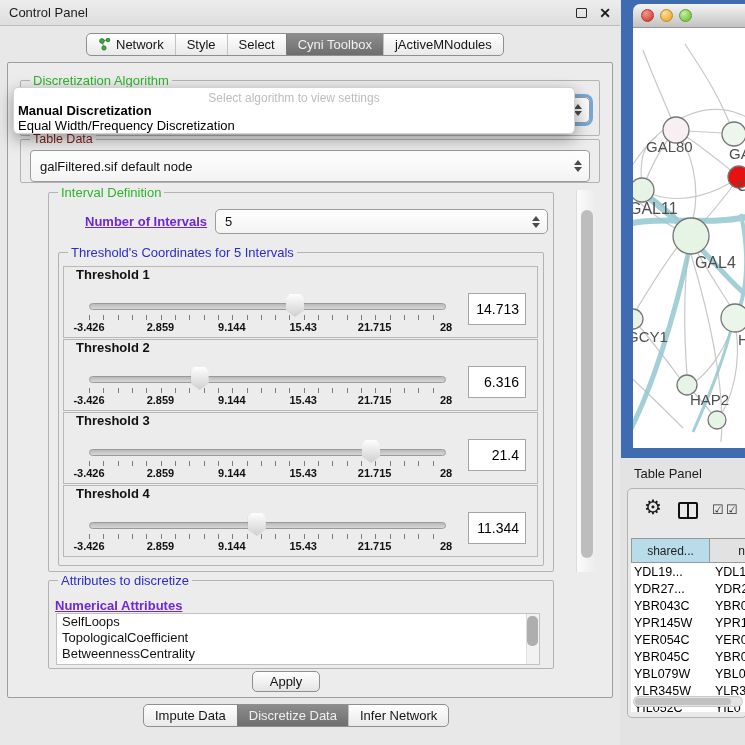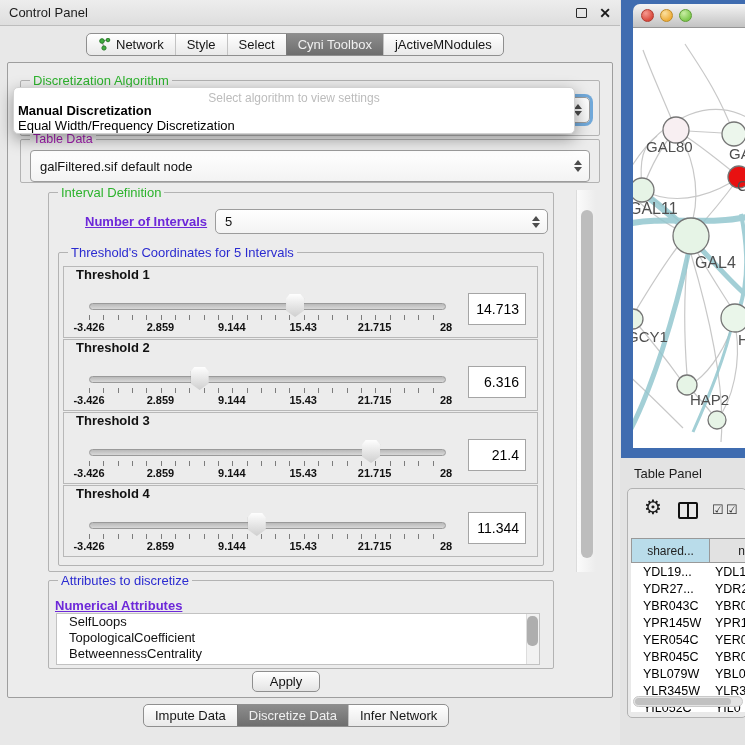--- a/index.html
+++ b/index.html
@@ -20,21 +20,21 @@
   .seg .tab.sel { background:linear-gradient(#8d8d8d,#6e6e6e); color:#f0f0f0; border-left-color:#7a7a7a; }
   #top-tabs { position:absolute; left:86px; top:33px; }
   #bottom-tabs { position:absolute; left:143px; top:704px; }
 
   #outer-box { position:absolute; left:7px; top:62px; width:606px; height:636px; border:1px solid #9e9e9e; background:#ececec; border-radius:2px; }
 
   .group { position:absolute; border:1px solid #b3b3b3; border-radius:2px; }
   .glabel { position:absolute; top:-8px; left:9px; background:#ececec; padding:0 3px; font-size:13px; white-space:nowrap; }
   .glabel.green { color:#2db32d; }
   .glabel.blue  { color:#2b2bd0; }
-  .glabel.black { color:#a21caf; font-size:12.5px; }
+  .glabel.black { color:#7f1d1d; font-size:12.5px; }
 
   .combo { position:absolute; background:linear-gradient(#ffffff,#f3f3f3); border:1px solid #9c9c9c; border-radius:4px; font-size:13px; color:#111; display:flex; align-items:center; padding:0 24px 0 9px; }
   .spin { position:absolute; right:7px; top:50%; transform:translateY(-50%); display:flex; flex-direction:column; gap:2px; }
   .arr-up { width:0; height:0; border-left:4px solid transparent; border-right:4px solid transparent; border-bottom:5px solid #4d4d4d; }
   .arr-dn { width:0; height:0; border-left:4px solid transparent; border-right:4px solid transparent; border-top:5px solid #4d4d4d; }
   #algo-combo { left:30px; top:97px; width:560px; height:26px; box-shadow:0 0 0 3px rgba(92,158,215,.85); border-radius:5px; }
   #tabledata-combo { left:30px; top:150px; width:560px; height:32px; }
   #numint-combo { left:215px; top:209px; width:333px; height:25px; border-radius:5px; }
 
   #algo-popup { position:absolute; left:13px; top:87px; width:562px; height:47px; background:#ffffff; border:1px solid #d2d2d2; border-radius:5px; box-shadow:0 5px 16px rgba(0,0,0,.38); z-index:6; }
@@ -46,21 +46,21 @@
 
   .trow { position:absolute; left:63px; width:475px; height:72px; border:1px solid #b8b8b8; background:#ececec; }
   .tlabel { position:absolute; left:12px; top:0; font-size:13px; font-weight:bold; color:#111; }
   .track { position:absolute; left:25px; top:36px; width:357px; height:7px; border-radius:4px; background:linear-gradient(#b9b9b9,#d8d8d8); border:1px solid #9a9a9a; }
   .thumb { position:absolute; top:27px; width:18px; height:23px; background:linear-gradient(#fefefe,#cfcfcf); clip-path:polygon(0 20%,20% 0,80% 0,100% 20%,100% 72%,50% 100%,0 72%); filter:drop-shadow(0 0 1px #6f6f6f); }
   .ticks { position:absolute; left:25px; top:48px; width:358px; height:5px; background:repeating-linear-gradient(to right,#7c7c7c 0,#7c7c7c 1px,transparent 1px,transparent 14.32px); }
   .ticklabel { position:absolute; top:54px; transform:translateX(-50%); font-size:11px; font-weight:bold; color:#111; white-space:nowrap; }
   .tvalue { position:absolute; left:404px; top:26px; width:58px; height:32px; background:#fff; border:1px solid #a5a5a5; font-size:14px; color:#000; text-align:right; line-height:30px; padding-right:6px; }
 
   #attr-list { position:absolute; left:56px; top:613px; width:484px; height:52px; background:#fff; border:1px solid #c2c2c2; overflow:hidden; }
-  .attr-item { font-size:13px; color:#111; line-height:16px; padding-left:12px; white-space:nowrap; }
+  .attr-item { font-size:13px; color:#111; line-height:16px; padding-left:5px; white-space:nowrap; }
   #attr-scroll-track { position:absolute; right:0; top:0; width:13px; height:100%; background:#f2f2f2; border-left:1px solid #ddd; }
   #attr-scroll-thumb { position:absolute; right:1px; top:2px; width:11px; height:30px; background:#aeaeae; border-radius:5px; }
 
   #main-scroll-track { position:absolute; left:576px; top:190px; width:20px; height:382px; background:linear-gradient(to right,#fbfbfb,#ececec); border-left:1px solid #dcdcdc; }
   #main-scroll-thumb { position:absolute; left:581px; top:210px; width:12px; height:348px; background:#bdbdbd; border-radius:6px; }
 
   .button { position:absolute; border:1px solid #8f8f8f; border-radius:5px; background:linear-gradient(#ffffff,#e4e4e4); font-size:13px; color:#111; text-align:center; }
   #apply-btn { left:252px; top:671px; width:68px; height:21px; line-height:19px; }
 
   
@@ -79,21 +79,21 @@
   #split-icon { position:absolute; left:678px; top:502px; width:20px; height:17px; border:2px solid #111; border-radius:2px; }
   #split-icon div { position:absolute; left:45%; top:0; width:2px; height:100%; background:#111; }
   .check-icon { position:absolute; top:502px; font-size:13px; color:#2b2b2b; }
   #check1 { left:712px; } #check2 { left:726px; }
 
   .th { position:absolute; top:538px; height:25px; border:1px solid #999; font-size:12px; color:#222; display:flex; align-items:center; justify-content:center; }
   #th1 { left:631px; width:79px; background:#b9dcea; }
   #th2 { left:709px; width:72px; background:#e2e2e2; }
   #table-rows { position:absolute; left:631px; top:563px; width:114px; height:149px; background:#fff; overflow:hidden; }
   .trrow { display:flex; height:17px; font-size:12.5px; color:#000; align-items:center; }
-  .trrow .c1 { width:78px; padding-left:12px; overflow:hidden; white-space:nowrap; }
+  .trrow .c1 { width:78px; padding-left:3px; overflow:hidden; white-space:nowrap; }
   .trrow .c2 { flex:1; padding-left:6px; overflow:hidden; white-space:nowrap; }
   #h-scroll-track { position:absolute; left:633px; top:696px; width:110px; height:11px; background:#e4e4e4; border:1px solid #c9c9c9; border-radius:6px; }
   #h-scroll-thumb { position:absolute; left:635px; top:698px; width:96px; height:7px; background:#c1c1c1; border-radius:4px; }
 </style>
 </head>
 <body>
 
 <div id="app">
 
   <div id="control-panel">

